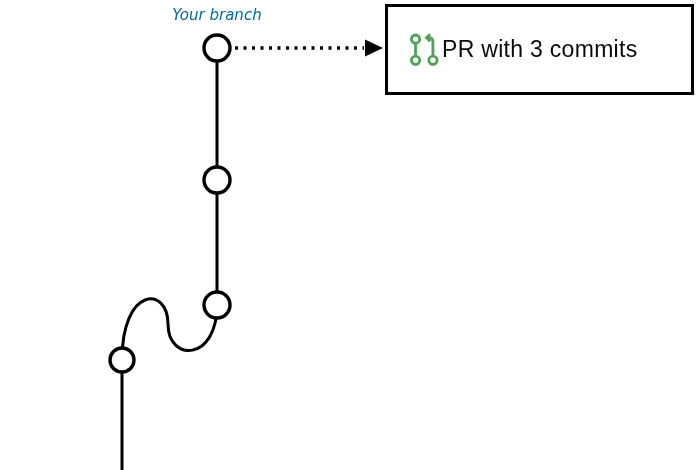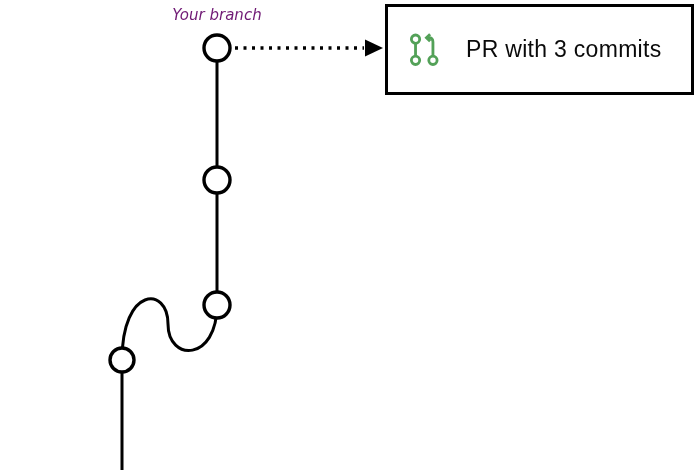--- a/index.html
+++ b/index.html
@@ -40,21 +40,21 @@
   .arrow-head { fill: var(--line); stroke: none; }
   .node {
     fill: var(--node-fill);
     stroke: var(--line);
     stroke-width: 3.4;
   }
   .label {
     position: absolute;
     font-style: italic;
     font-size: 15px;
-    color: #701a75;
+    color: #0369a1;
     font-family: "DejaVu Sans", sans-serif;
     white-space: nowrap;
   }
   .label-your {
     left: 117px;
     top: 6px;
     width: 200px;
     text-align: center;
   }
   .label-base {
@@ -67,21 +67,21 @@
     position: absolute;
     left: 385px;
     top: 4px;
     width: 309px;
     height: 91px;
     border: 3px solid var(--box-border);
     background: var(--background);
     display: flex;
     align-items: center;
     padding-left: 20px;
-    gap: 26px;
+    gap: 2px;
   }
   .pr-icon { width: 32px; height: 36px; display: block; flex: 0 0 auto; }
   .pr-icon .g-stroke {
     stroke: var(--pr-icon-green);
     stroke-width: 3;
     fill: none;
   }
   .pr-icon .g-node {
     stroke: var(--pr-icon-green);
     stroke-width: 3;

